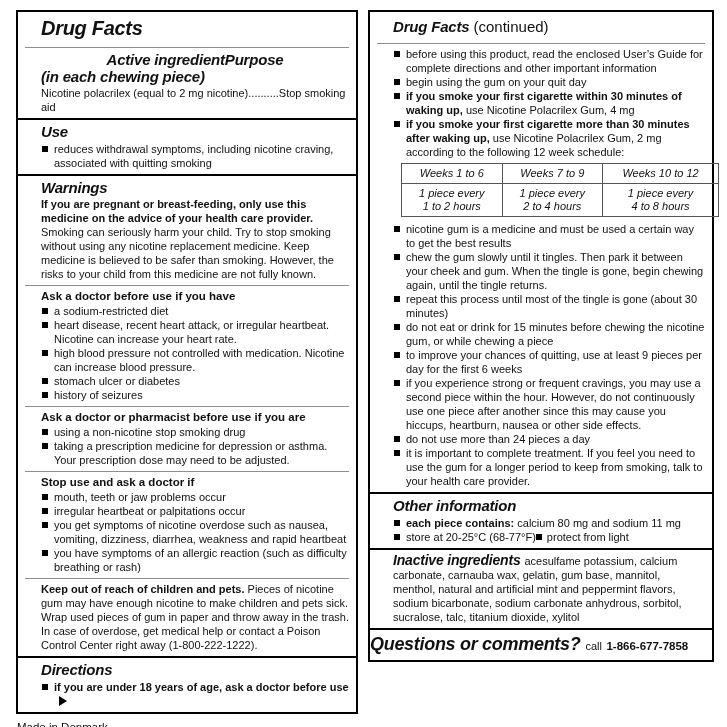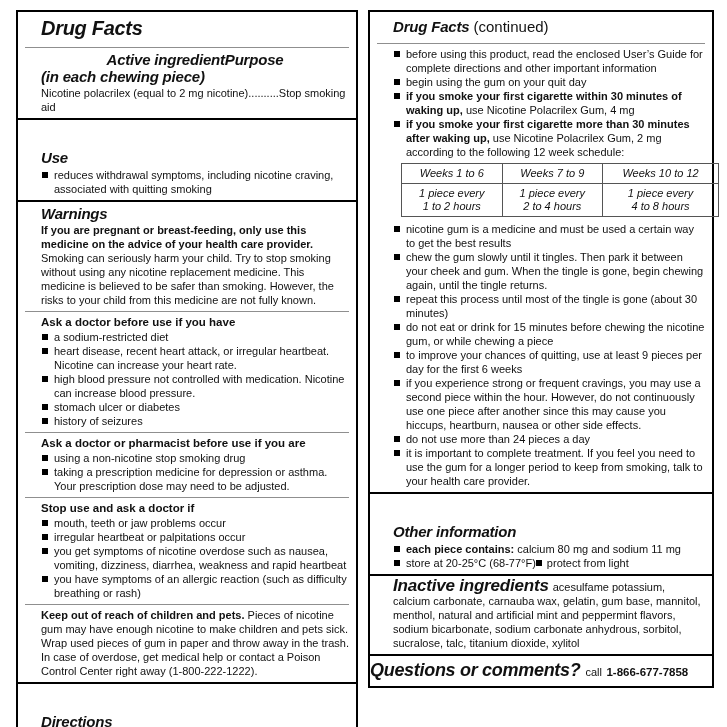--- a/index.html
+++ b/index.html
@@ -22,27 +22,27 @@
   .sq { flex:0 0 6px; width:6px; height:6px; background:#000; margin:4px 6px 0 1px; }
   .sqi { display:inline-block; width:6px; height:6px; background:#000; margin:0 5px 1px 0; }
   .bt { flex:1; }
   .ai-row { display:flex; justify-content:center; }
   .ai-line { font-size:11px; line-height:14px; margin-top:1px; }
   .arrow { display:inline-block; width:0; height:0; border-top:5px solid transparent; border-bottom:5px solid transparent; border-left:8px solid #000; margin-left:5px; vertical-align:-1px; }
   table.sched { border-collapse:collapse; margin:4px 4px 5px 8px; width:318px;font-style:italic; }
   table.sched th, table.sched td { border:1px solid #555; text-align:center; font-size:11px; font-weight:normal; padding:3px 2px; line-height:13px; }
   .cell-l1, .cell-l2 { display:block; }
   .oi-row2 { display:flex; }
-  .ii-head { font-size:17px; font-weight:bold; font-style:italic; letter-spacing:-0.2px; margin-right:4px; }
+  .ii-head { font-size:14px; font-weight:bold; font-style:italic; letter-spacing:-0.2px; margin-right:4px; }
   .q-head { font-size:18px; font-weight:bold; font-style:italic; letter-spacing:-0.3px; margin-right:5px; }
   .q-line { padding:4px 0 5px 0; }
   .q-line .call { font-size:11px; }
   .q-line .phone { font-size:11.5px; font-weight:bold; }
   .footnote { font-size:11.5px; margin:7px 0 0 1px; }
-  .mb2 { margin-bottom:2px;margin-top:26px; }
+  .mb2 { margin-bottom:2px; }
 </style>
 </head>
 <body>
 
 <div class="page">
   <div class="cols">
 
     <div class="box">
       <div class="sec">
         <div class="df-title">Drug Facts</div>
@@ -65,21 +65,21 @@
           <li>
               <span class="sq"></span>
               <span class="bt">reduces withdrawal symptoms, including nicotine craving, associated with quitting smoking</span>
             </li>
         </ul>
       </div>
       <div class="thick"></div>
 
       <div class="sec">
         <div class="h15">Warnings</div>
-        <p class="run"><b>If you are pregnant or breast-feeding, only use this medicine on the advice of your health care provider.</b><span> Smoking can seriously harm your child. Try to stop smoking without using any nicotine replacement medicine. This medicine is believed to be safer than smoking. However, the risks to your child from this medicine are not fully known.</span></p>
+        <p class="run"><b>If you are pregnant or breast-feeding, only use this medicine on the advice of your health care provider.</b><span> Smoking can seriously harm your child. Try to stop smoking without using any nicotine replacement medicine. Keep medicine is believed to be safer than smoking. However, the risks to your child from this medicine are not fully known.</span></p>
       </div>
       <div class="hairline"></div>
 
       <div class="sec">
         <div class="subhead">Ask a doctor before use if you have</div>
         <ul>
           <li>
               <span class="sq"></span>
               <span class="bt">a sodium-restricted diet</span>
             </li>

